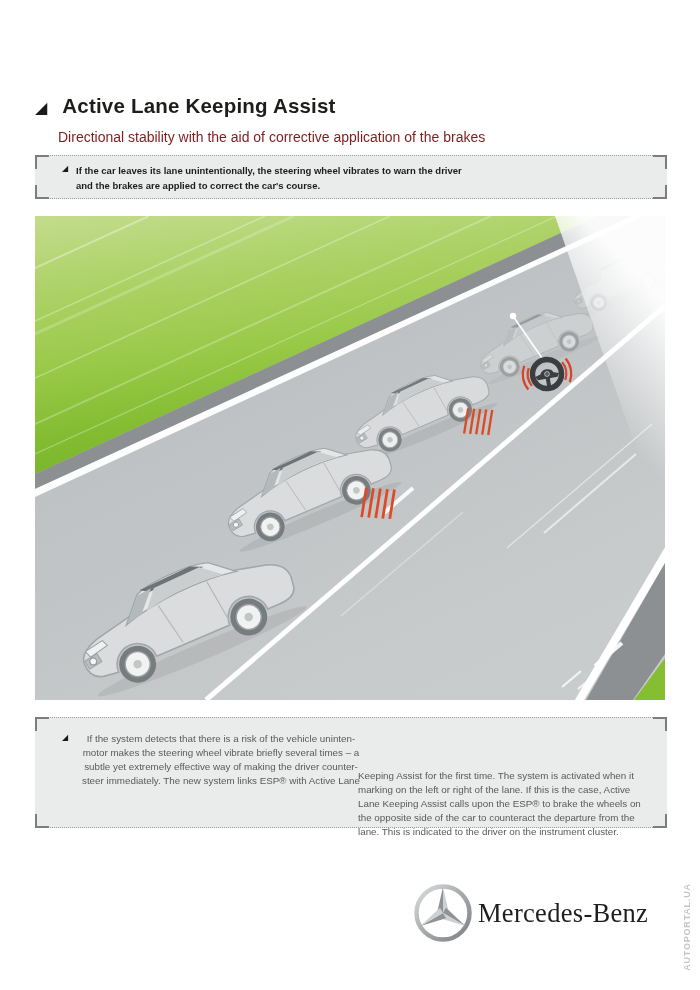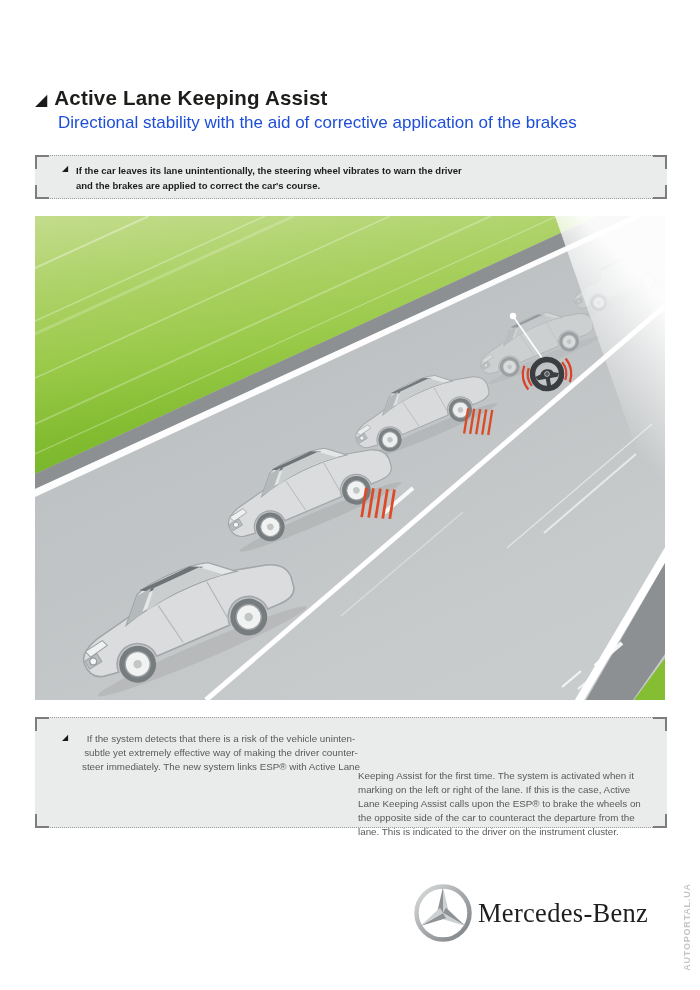--- a/index.html
+++ b/index.html
@@ -4,22 +4,22 @@
 <style>
   html,body{margin:0;padding:0;background:#fff;}
   .page{position:relative;width:700px;height:990px;background:#fff;overflow:hidden;
         font-family:"Liberation Sans",sans-serif;}
 
   
   .header{position:absolute;left:35px;top:86px;}
   .title-row{display:flex;align-items:baseline;gap:7px;}
   .tri{font-family:"DejaVu Sans",sans-serif;color:#1a1a1a;line-height:1;}
   .tri-big{font-size:16px;}
-  .page-title{font-size:20.5px;font-weight:bold;color:#1d1d1b;margin:0;letter-spacing:0.2px;}
-  .subtitle{margin:3px 0 0 23px;font-size:17px;color:#1d4ed8;}
+  .page-title{font-size:20.5px;font-weight:bold;color:#1d1d1b;margin:8px;letter-spacing:0.2px;}
+  .subtitle{margin:3px 0 0 23px;font-size:14px;color:#7f1d1d;}
 
   
   .callout{position:absolute;left:35px;width:632px;background:#eaebeb;
            border-top:1px dotted #9c9c9c;border-bottom:1px dotted #9c9c9c;box-sizing:border-box;}
   .bracket{position:absolute;width:12px;height:12px;border:0 solid #7d7d7d;}
   .b-tl{top:-1px;left:0;border-left-width:2px;border-top-width:2px;}
   .b-tr{top:-1px;right:0;border-right-width:2px;border-top-width:2px;}
   .b-bl{bottom:-1px;left:0;border-left-width:2px;border-bottom-width:2px;}
   .b-br{bottom:-1px;right:0;border-right-width:2px;border-bottom-width:2px;}
 
@@ -189,20 +189,21 @@
   </svg>
 
   <div class="callout box2">
     <span class="bracket b-tl"></span>
     <span class="bracket b-tr"></span>
     <span class="bracket b-bl"></span>
     <span class="bracket b-br"></span>
     <span class="tri marker">◢</span>
     <div class="col col-left">
       <div class="line">If the system detects that there is a risk of the vehicle uninten-</div>
+      <div class="line">motor makes the steering wheel vibrate briefly several times – a</div>
       <div class="line">subtle yet extremely effective way of making the driver counter-</div>
       <div class="line">steer immediately. The new system links ESP® with Active Lane</div>
     </div>
     <div class="col col-right">
       <div class="line">Keeping Assist for the first time. The system is activated when it</div>
       <div class="line">marking on the left or right of the lane. If this is the case, Active</div>
       <div class="line">Lane Keeping Assist calls upon the ESP® to brake the wheels on</div>
       <div class="line">the opposite side of the car to counteract the departure from the</div>
       <div class="line">lane. This is indicated to the driver on the instrument cluster.</div>
     </div>

